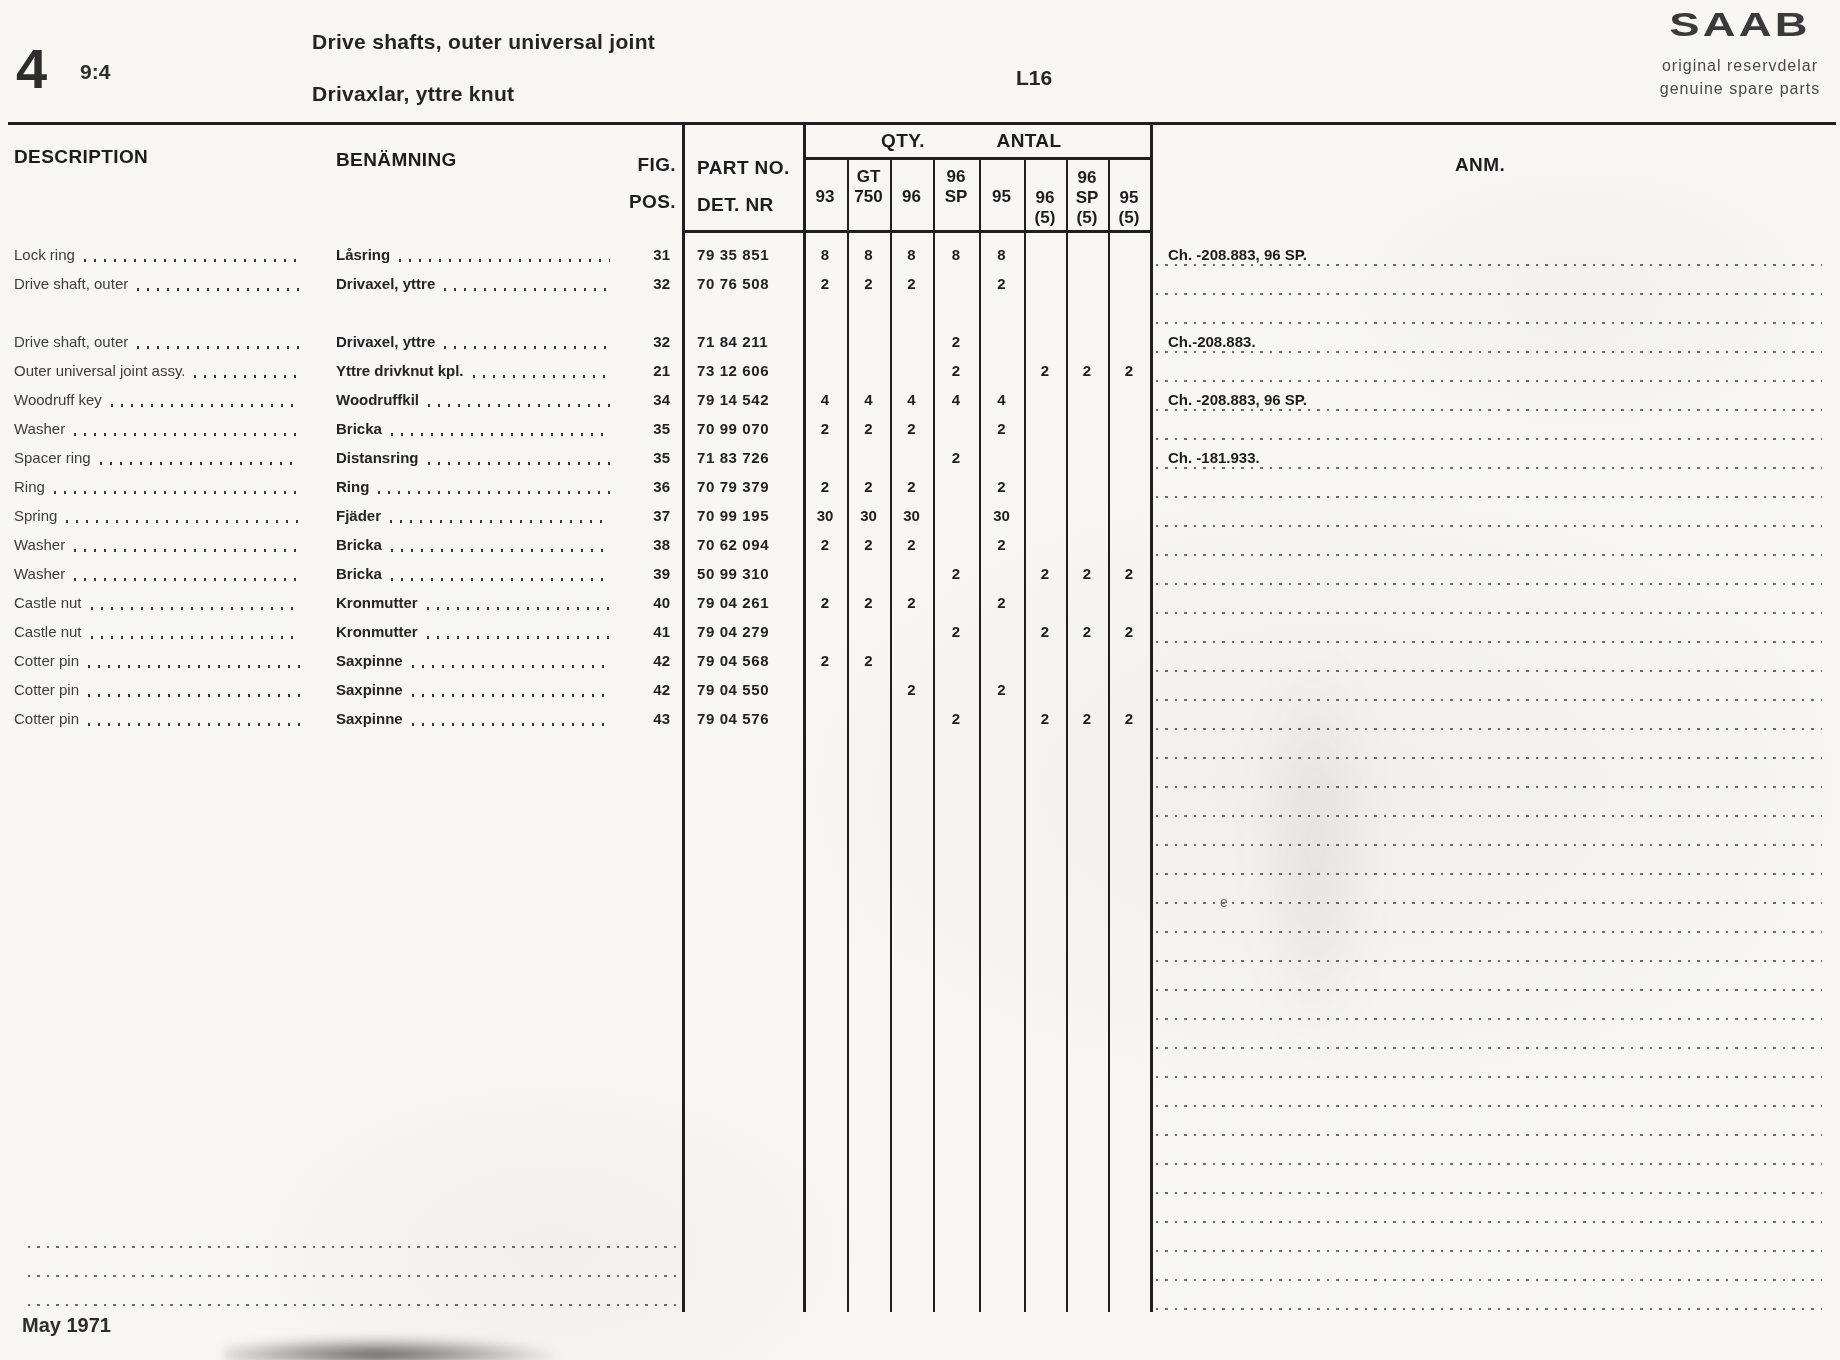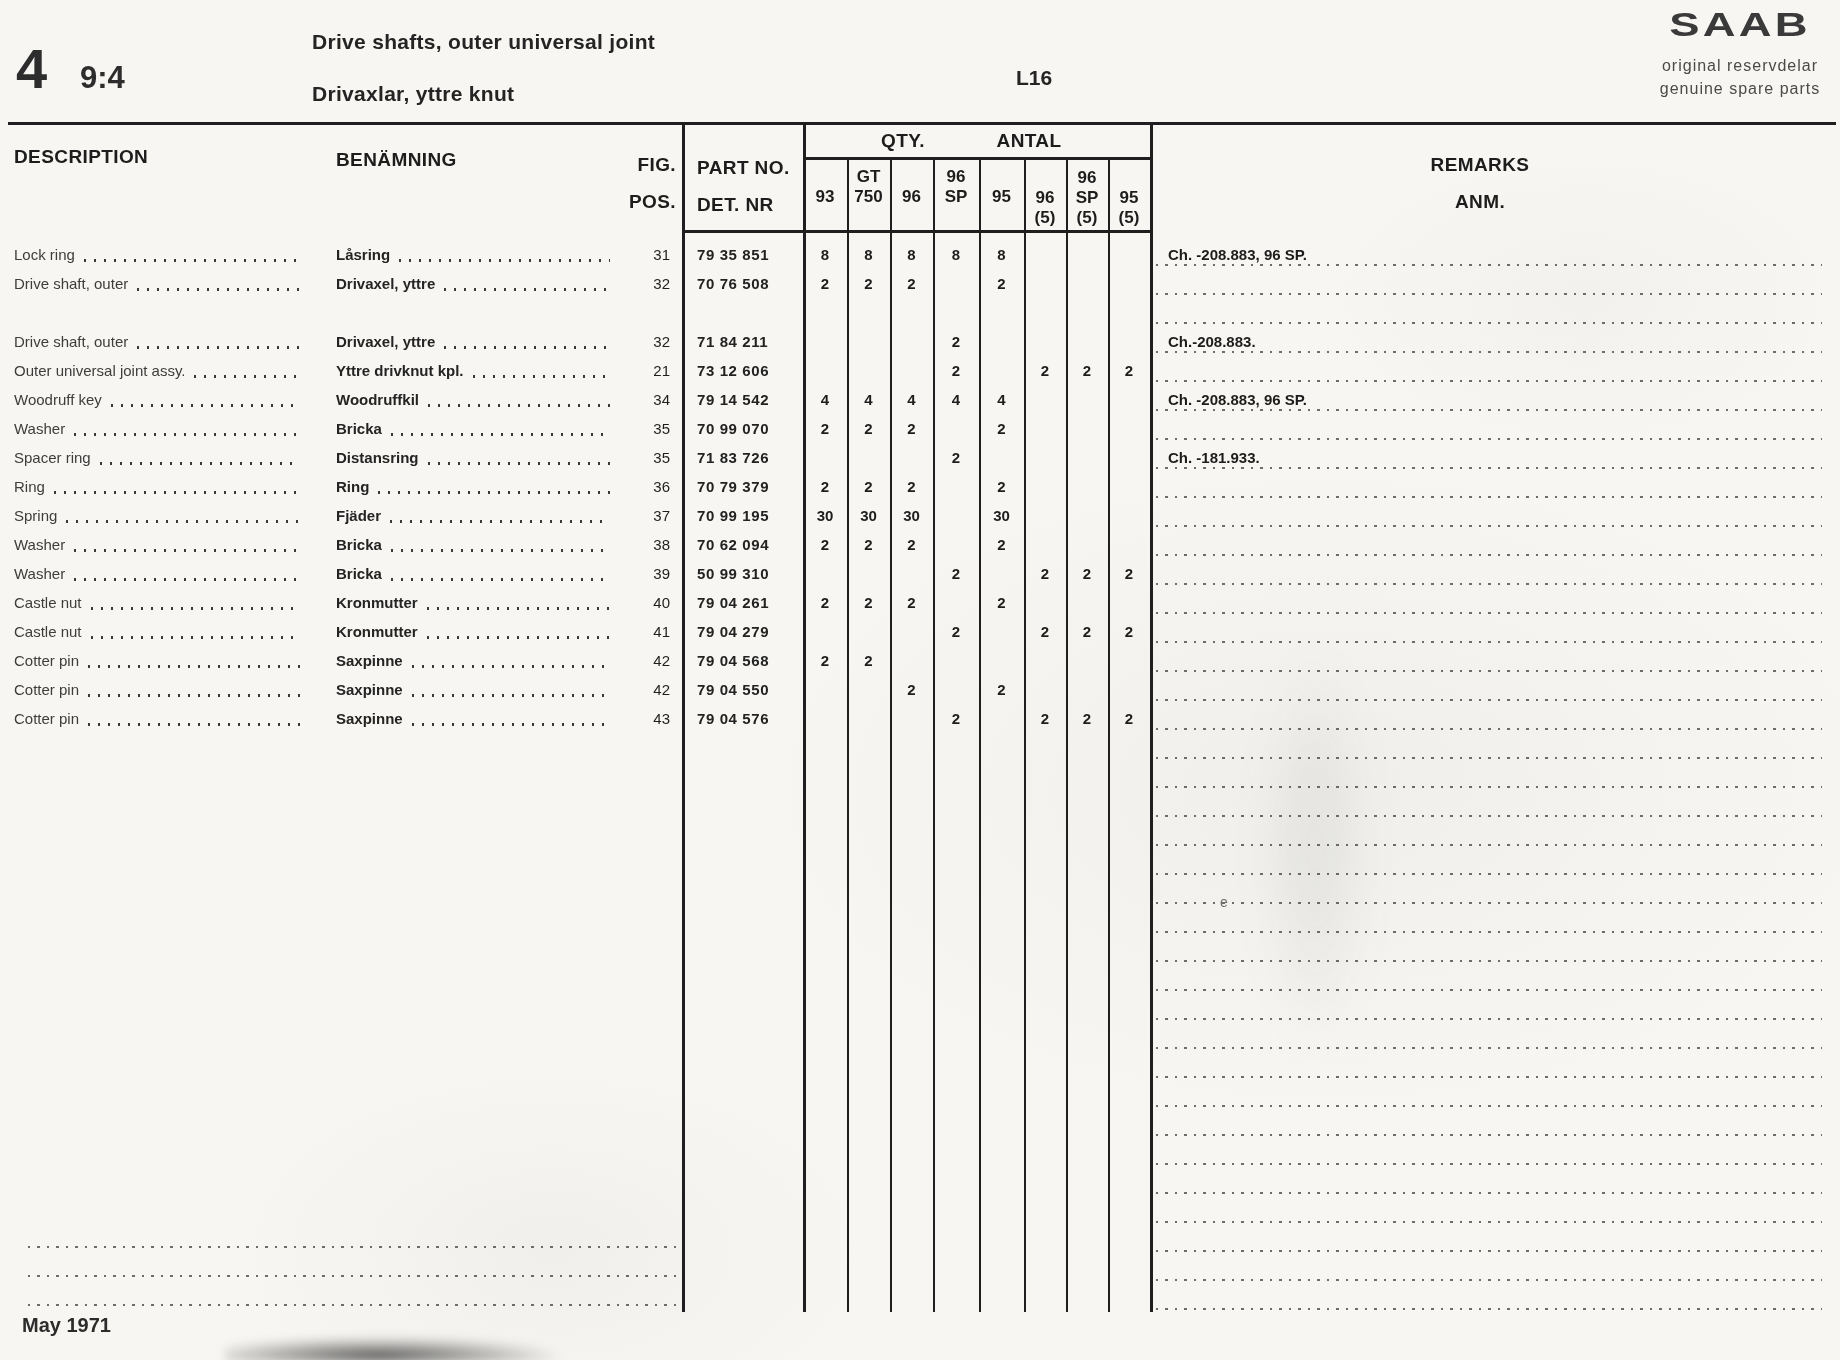--- a/index.html
+++ b/index.html
@@ -8,21 +8,21 @@
     font-family:"Liberation Sans",sans-serif;color:#222;
     background:
       radial-gradient(900px 520px at 72% 58%, rgba(110,110,110,0.055), transparent 62%),
       radial-gradient(520px 300px at 30% 92%, rgba(110,110,110,0.05), transparent 60%),
       radial-gradient(420px 240px at 86% 22%, rgba(110,110,110,0.04), transparent 60%),
       #f7f6f2;
   }
   .abs{position:absolute;}
   
   .sec-num{left:16px;top:36px;font-size:56px;font-weight:bold;color:#2d2d2d;letter-spacing:1px;}
-  .sec-code{left:80px;top:60px;font-size:31px;font-weight:bold;color:#2d2d2d;}
+  .sec-code{left:80px;top:60px;font-size:21px;font-weight:bold;color:#2d2d2d;}
   .title-en{left:312px;top:30px;font-size:21px;font-weight:bold;color:#242424;letter-spacing:.3px;}
   .title-sv{left:312px;top:82px;font-size:21px;font-weight:bold;color:#242424;letter-spacing:.3px;}
   .model{left:1016px;top:66px;font-size:21px;font-weight:bold;color:#242424;}
   .brand{left:1640px;top:6px;width:200px;text-align:center;}
   .brand .logo{font-size:42px;font-weight:900;letter-spacing:3px;color:#3a3a3a;transform:scaleY(.78) scaleX(1.08);transform-origin:center top;}
   .brand .tag{font-size:16px;color:#4a4a4a;line-height:23px;letter-spacing:1px;}
   
   .th{font-weight:bold;font-size:19px;color:#1d1d1d;letter-spacing:.4px;}
   .h-desc{left:14px;top:146px;}
   .h-ben{left:336px;top:149px;}
@@ -42,21 +42,21 @@
   .hline{position:absolute;background:#1f1f1f;}
   .dotline{position:absolute;height:2.3px;opacity:.75;
     background:repeating-linear-gradient(90deg,#3f3f3f 0 2.3px,transparent 2.3px 9.5px);}
   
   .row{position:absolute;height:22px;font-size:15px;}
   .cell{position:absolute;top:0;display:flex;align-items:baseline;white-space:nowrap;}
   .c-desc{left:14px;width:288px;color:#3d3d3d;}
   .c-ben{left:336px;width:276px;font-weight:bold;color:#242424;}
   .lead{flex:1;height:2.6px;align-self:flex-end;margin:0 2px 1px 9px;
     background:repeating-linear-gradient(90deg,#3a3a3a 0 2.4px,transparent 2.4px 10px);}
-  .c-fig{left:618px;width:52px;display:block;text-align:right;font-weight:normal;color:#1f1f1f;}
+  .c-fig{left:618px;width:52px;display:block;text-align:right;font-weight:bold;color:#1f1f1f;}
   .c-part{left:697px;width:100px;display:block;font-weight:bold;letter-spacing:.6px;color:#222;}
   .c-qty{display:block;text-align:center;font-weight:bold;color:#1d1d1d;}
   .c-remark{left:1166px;width:660px;display:block;}
   .c-remark span{font-weight:bold;color:#1c1c1c;background:#f7f6f2;padding:0 7px 0 2px;}
   
   .footer-date{left:22px;top:1314px;font-size:20px;font-weight:bold;color:#2c2c2c;}
   .stray{left:1220px;top:894px;font-size:14px;color:#6d6d6d;}
   .smudge{left:225px;top:1336px;width:340px;height:26px;filter:blur(5px);
     background:radial-gradient(ellipse at 45% 80%,rgba(40,40,40,.75),rgba(40,40,40,0) 70%);}
   .smudge2{left:1255px;top:640px;width:120px;height:420px;filter:blur(18px);
@@ -88,21 +88,20 @@
     <div>FIG.</div>
     <div>POS.</div>
   </div>
   <div class="abs th h-part">
     <div>PART NO.</div>
     <div>DET. NR</div>
   </div>
   <div class="abs th h-qty">QTY.</div>
   <div class="abs th h-antal">ANTAL</div>
   <div class="abs th h-remarks">
-    <div>REMARKS</div>
     <div>ANM.</div>
   </div>
 
   <div id="dots-layer">
       <div class="dotline" style="left: 1156px; top: 264px; width: 666px;"></div>
       <div class="dotline" style="left: 1156px; top: 293px; width: 666px;"></div>
       <div class="dotline" style="left: 1156px; top: 322px; width: 666px;"></div>
       <div class="dotline" style="left: 1156px; top: 351px; width: 666px;"></div>
       <div class="dotline" style="left: 1156px; top: 380px; width: 666px;"></div>
       <div class="dotline" style="left: 1156px; top: 409px; width: 666px;"></div>

